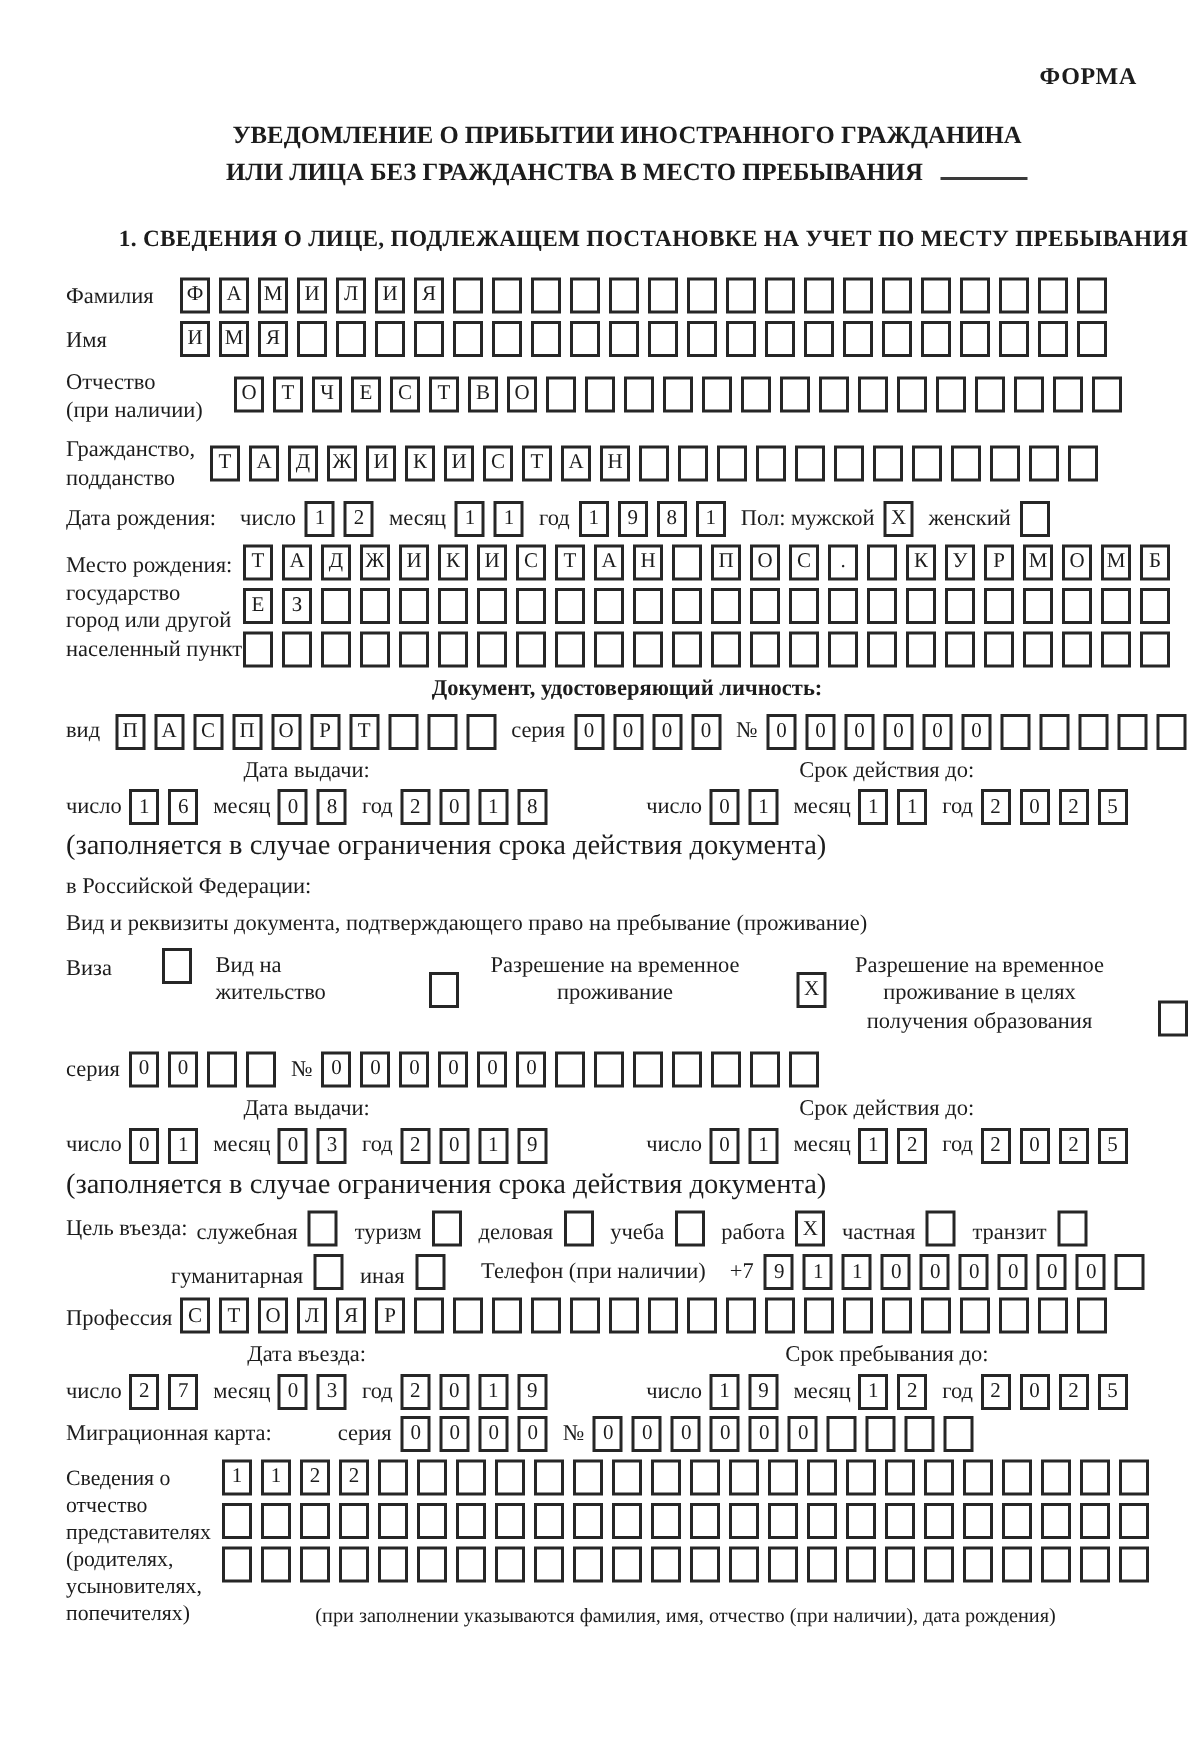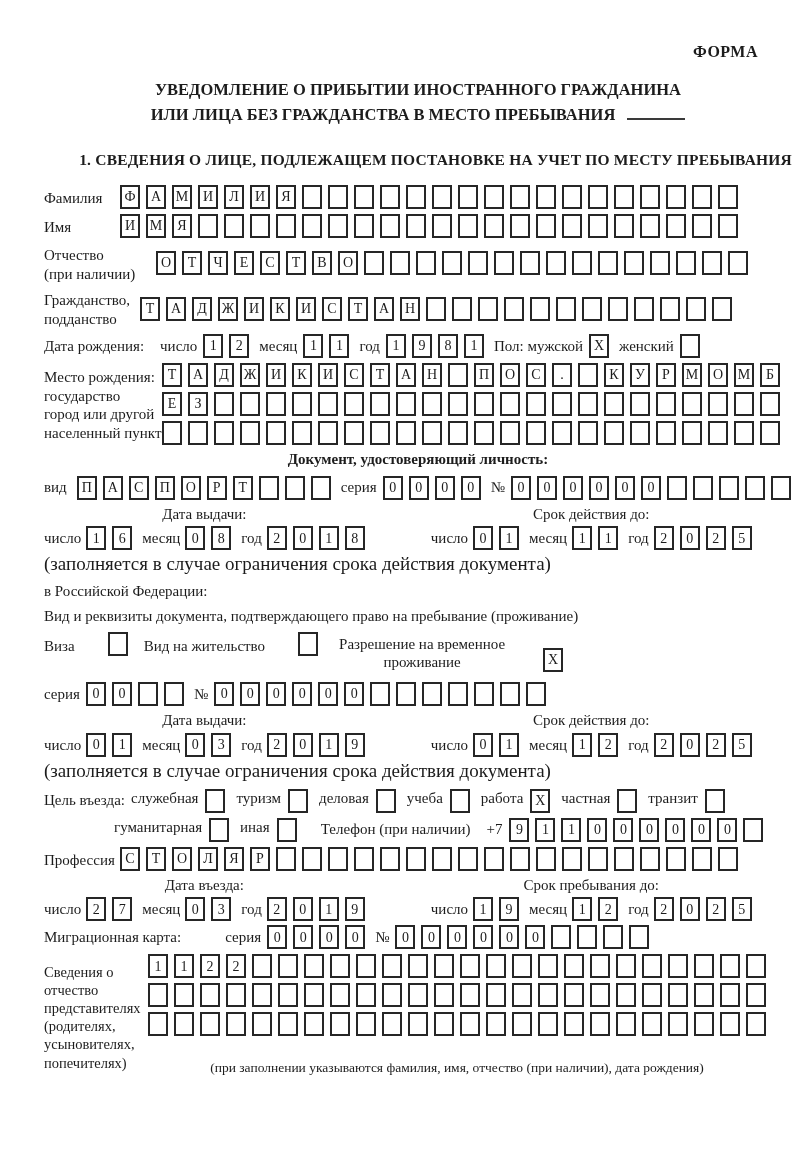--- a/index.html
+++ b/index.html
@@ -56,29 +56,29 @@
   .intro { margin-top:6px; margin-bottom:3px; }
 
   .permit-row { display:flex; align-items:flex-start; margin:6px 0 10px 0; }
   .permit-opt { display:flex; align-items:flex-end;gap:24px; }
   .permit-opt .opt-label { padding-top:3px; }
   .permit-opt .boxes { margin-left:9px; }
   .permit-opt + .permit-opt { margin-left:16px; }
   .opt-c2 { width:176px; text-align:center; }
   .opt-c3 { width:172px; text-align:center; }
 
-  .opt { display:inline-flex; align-items:flex-start; }
+  .opt { display:inline-flex; align-items:flex-end; }
   .opt .boxes { margin-left:7px; }
   .opt + .opt { margin-left:11px; }
 
   .purpose2 { margin-left:70px; }
   .phone-wrap { display:inline-flex; align-items:center; margin-left:24px; }
   .phone-wrap .pfx { margin:0 7px 0 16px; }
 
-  .rep-note { font-size:13.5px; text-align:center; padding-left:120px; margin-top:19px; }
+  .rep-note { font-size:13.5px; text-align:center; padding-left:120px; margin-top:9px; }
 </style>
 </head>
 <body>
 
 <div class="page">
 
 
   <div class="form-label">ФОРМА</div>
 
   <div class="title">
@@ -432,20 +432,26 @@
       <span class="boxes">
           <span class="box"></span>
         </span>
     </div>
     <div class="permit-opt">
       <span class="opt-label opt-c2">Разрешение на временное проживание</span>
       <span class="boxes">
           <span class="box">X</span>
         </span>
     </div>
+    <div class="permit-opt">
+      <span class="opt-label opt-c3">Разрешение на временное проживание в целях получения образования</span>
+      <span class="boxes">
+          <span class="box"></span>
+        </span>
+    </div>
   </div>
 
   <div class="inline-row">
     <span class="lbl" style="margin-left:0;">серия</span>
     <span class="boxes">
         <span class="box">0</span>
         <span class="box">0</span>
         <span class="box"></span>
         <span class="box"></span>
       </span>

